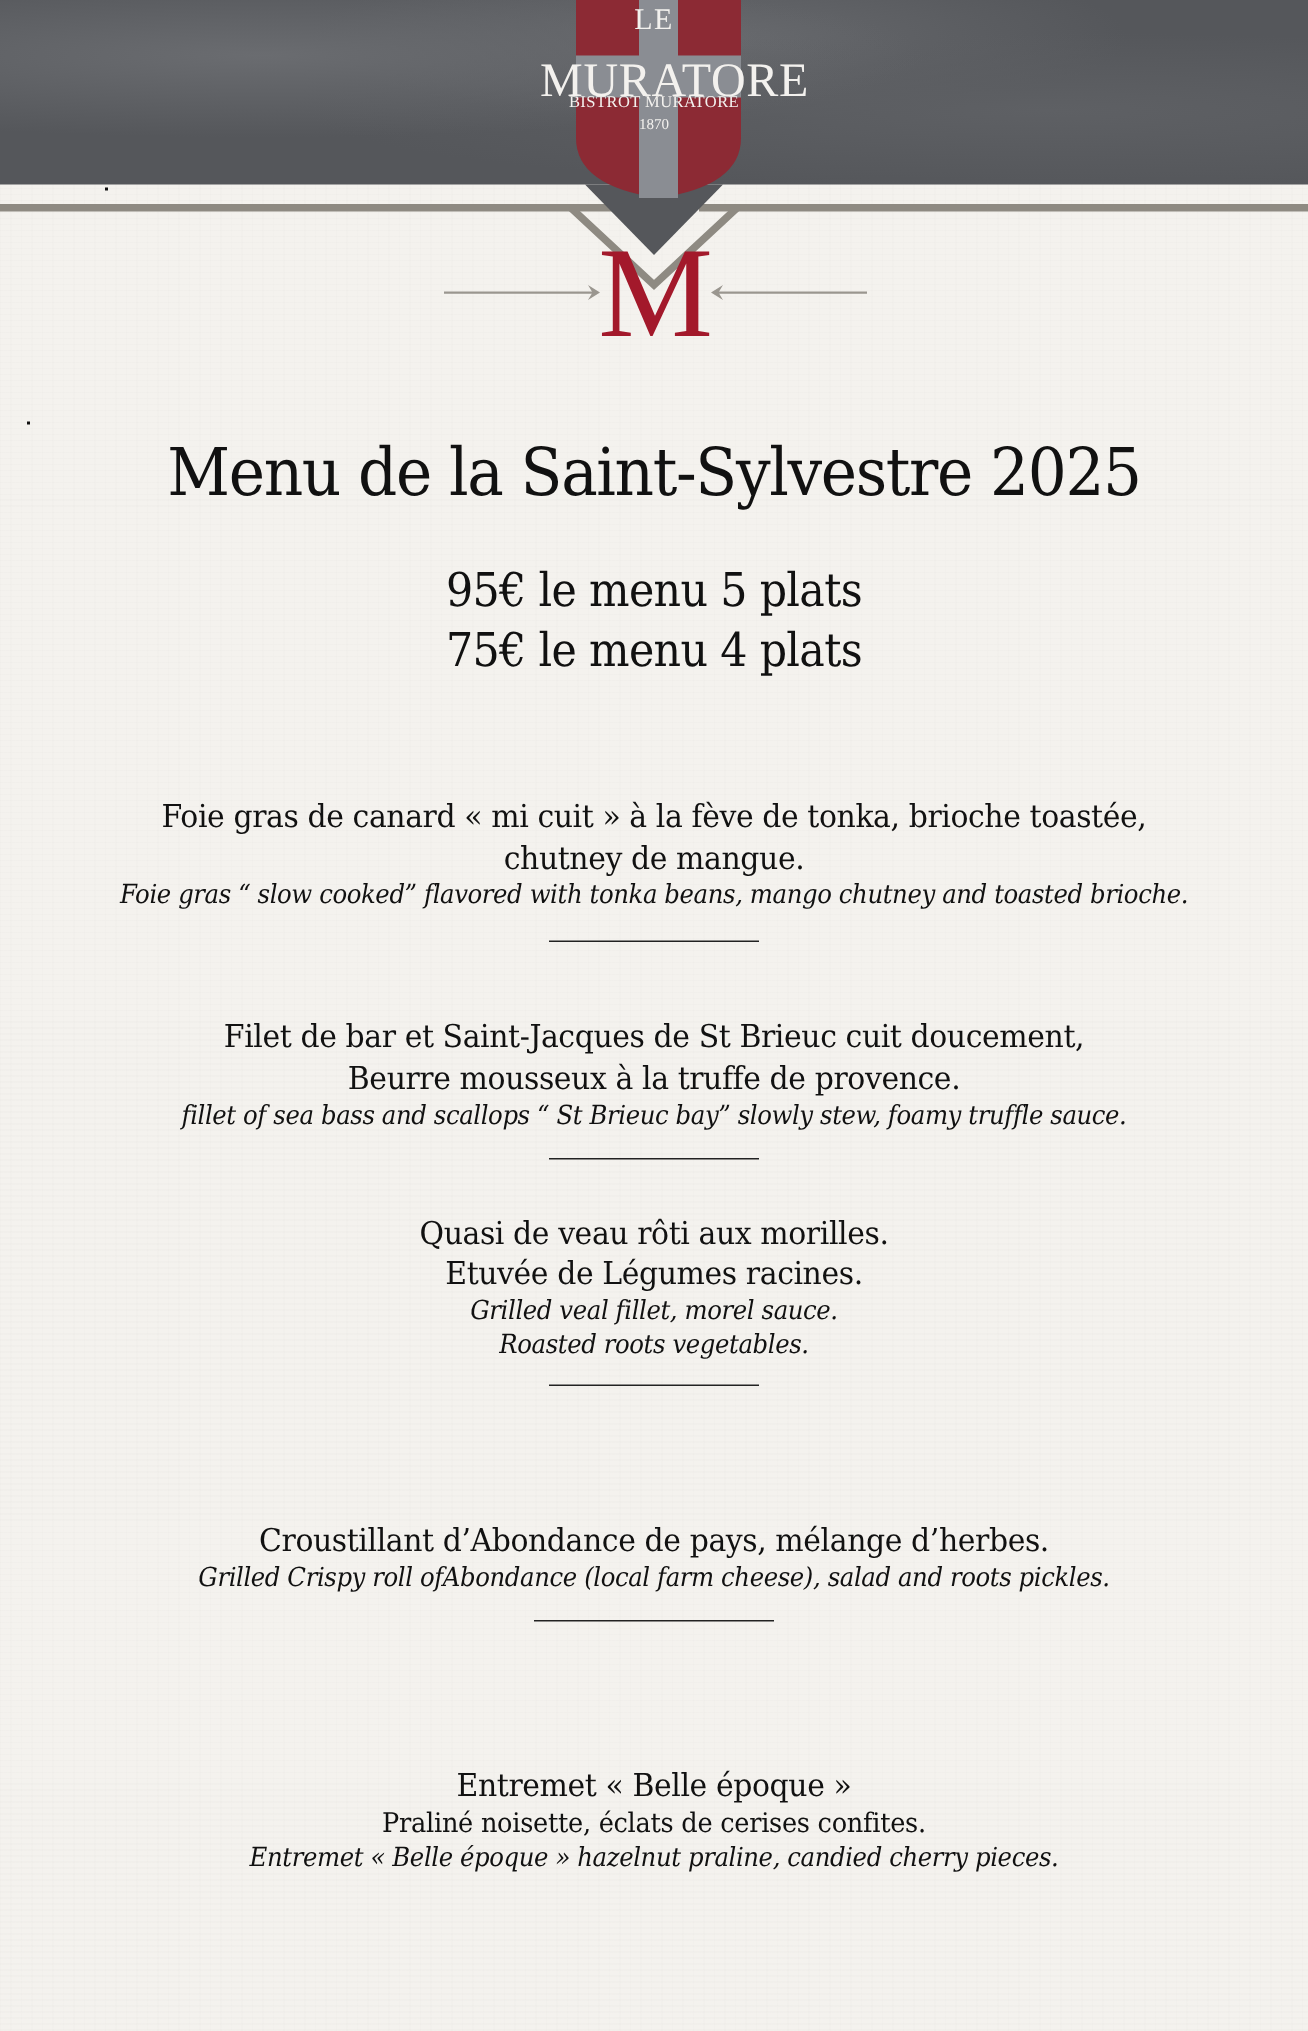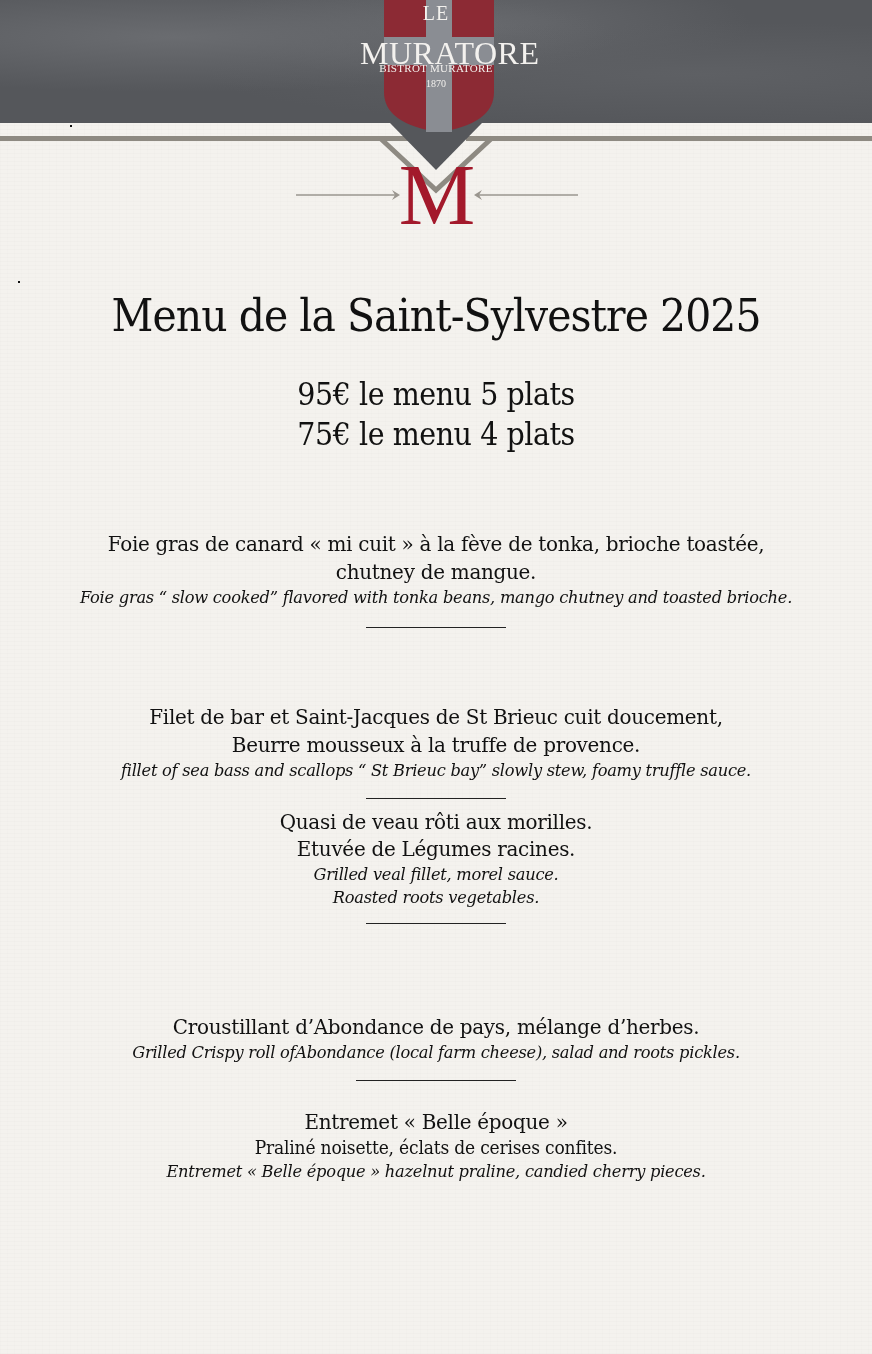--- a/index.html
+++ b/index.html
@@ -110,38 +110,38 @@
 <div class="price" style="top:374px">95€ le menu 5 plats</div>
 <div class="price" style="top:414px">75€ le menu 4 plats</div>
 
 <div class="course" style="top:530px">
   <div class="fr">Foie gras de canard « mi cuit » à la fève de tonka, brioche toastée,</div>
   <div class="fr">chutney de mangue.</div>
   <div class="en">Foie gras “ slow cooked” flavored with tonka beans, mango chutney and toasted brioche.</div>
   <div class="sep" style="margin-top:18px"></div>
 </div>
 
-<div class="course" style="top:703px">
+<div class="course" style="top:677px">
   <div class="fr">Filet de bar et Saint-Jacques de St Brieuc cuit doucement,</div>
   <div class="fr">Beurre mousseux à la truffe de provence.</div>
   <div class="en">fillet of sea bass and scallops “ St Brieuc bay” slowly stew, foamy truffle sauce.</div>
   <div class="sep" style="margin-top:16px"></div>
 </div>
 
 <div class="course" style="top:809px">
   <div class="fr" style="line-height:27px">Quasi de veau rôti aux morilles.</div>
   <div class="fr" style="line-height:27px">Etuvée de Légumes racines.</div>
   <div class="en">Grilled veal fillet, morel sauce.</div>
   <div class="en">Roasted roots vegetables.</div>
   <div class="sep" style="margin-top:14px"></div>
 </div>
 
 <div class="course" style="top:1013px">
   <div class="fr">Croustillant d’Abondance de pays, mélange d’herbes.</div>
   <div class="en">Grilled Crispy roll ofAbondance (local farm cheese), salad and roots pickles.</div>
   <div class="sep" style="margin-top:16px; width:160px"></div>
 </div>
 
-<div class="course" style="top:1108px">
+<div class="course" style="top:1176px">
   <div class="fr">Entremet  « Belle époque »</div>
   <div class="fr fr-sm">Praliné noisette, éclats de cerises confites.</div>
   <div class="en">Entremet « Belle époque » hazelnut praline, candied cherry pieces.</div>
 </div>
 
 </body></html>

